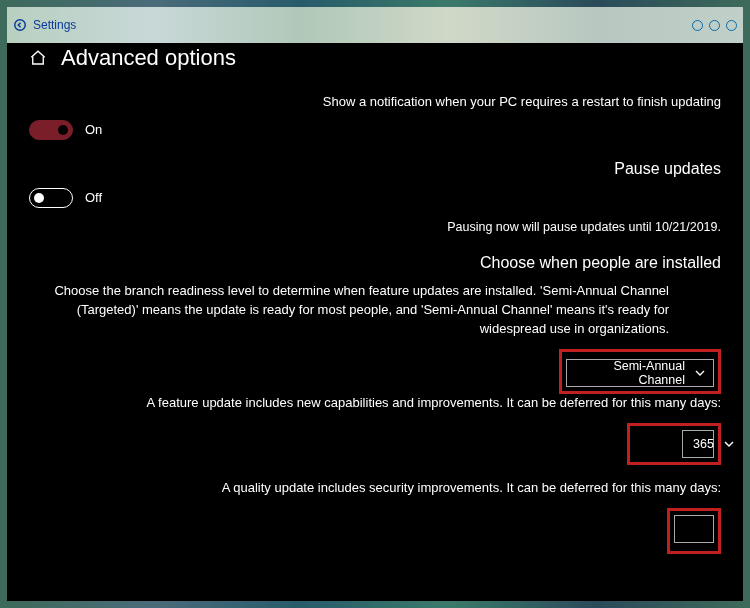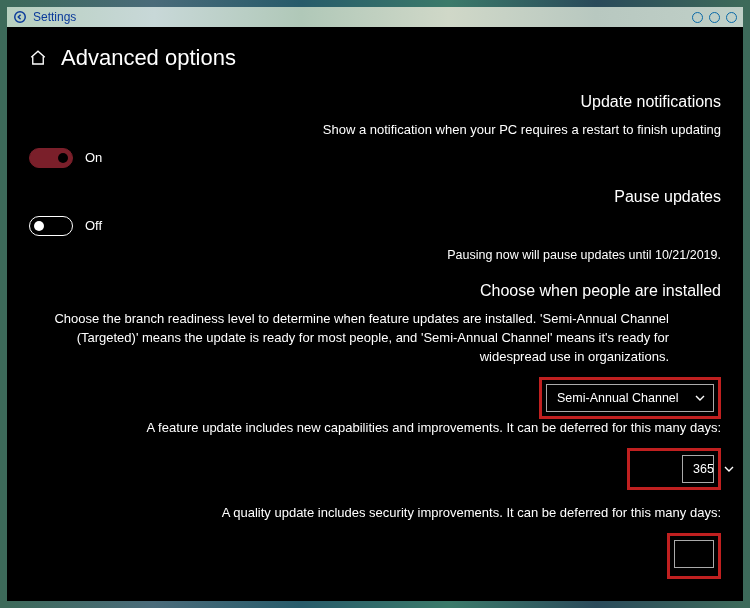--- a/index.html
+++ b/index.html
@@ -19,21 +19,21 @@
     inset: 0;
     border: 7px solid #3a5a6a;
     border-image: linear-gradient(90deg,#3d6a5a,#4a6b7a,#275b6a,#3b7a6a,#2a4a5a,#3d6a5a) 1;
     pointer-events: none;
   }
   .titlebar {
     position: absolute;
     top: 7px;
     left: 7px;
     right: 7px;
-    height: 20px;
+    height: 36px;
     display: flex;
     align-items: center;
     padding: 0 6px;
     font-size: 12px;
     color: #0a3a9a;
     background: linear-gradient(90deg,#b8d0c0 0%,#c8d8d8 20%,#b0c8b8 40%,#d0d8c8 60%,#b8c8c0 80%,#c0d0c8 100%);
     z-index: 5;
   }
   .titlebar .left {
     display: flex;
@@ -204,21 +204,20 @@
     <span class="home-ico">
       <svg viewBox="0 0 24 24" fill="none" stroke="#fff" stroke-width="1.8">
         <path d="M3 11l9-8 9 8"></path>
         <path d="M5 10v10h14V10"></path>
       </svg>
     </span>
     <h1 class="page">Advanced options</h1>
   </div>
 
   <div class="block">
-    <h2 class="section">Update notifications</h2>
     <p class="desc">Show a notification when your PC requires a restart to finish updating</p>
     <div class="toggle-row">
       <div class="toggle on">
         <div class="knob"></div>
       </div>
       <span class="toggle-label">On</span>
     </div>
   </div>
 
   <div class="block">
@@ -230,21 +229,21 @@
       <span class="toggle-label">Off</span>
     </div>
     <p class="pause-note">Pausing now will pause updates until 10/21/2019.</p>
   </div>
 
   <div class="block" style="margin-bottom:12px;">
     <h2 class="section">Choose when people are installed</h2>
     <p class="desc" style="max-width:640px;">Choose the branch readiness level to determine when feature updates are installed. 'Semi-Annual Channel (Targeted)' means the update is ready for most people, and 'Semi-Annual Channel' means it's ready for widespread use in organizations.</p>
 
     <div class="hl">
-      <div class="dropdown" style="width:168px;">
+      <div class="dropdown" style="width:148px;">
         <span>Semi-Annual Channel</span>
         <span class="chev">
           <svg viewBox="0 0 10 10" fill="none" stroke="#fff" stroke-width="1.4">
               <path d="M1 3l4 4 4-4"></path>
             </svg>
         </span>
       </div>
     </div>
 
     <p class="desc" style="margin-top:0;">A feature update includes new capabilities and improvements. It can be deferred for this many days:</p>

